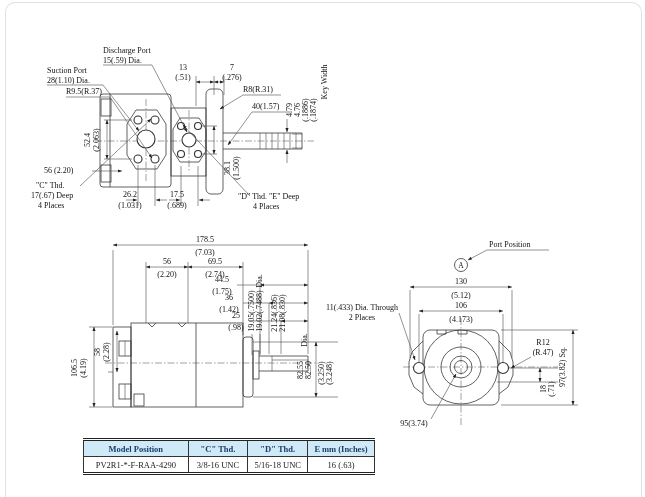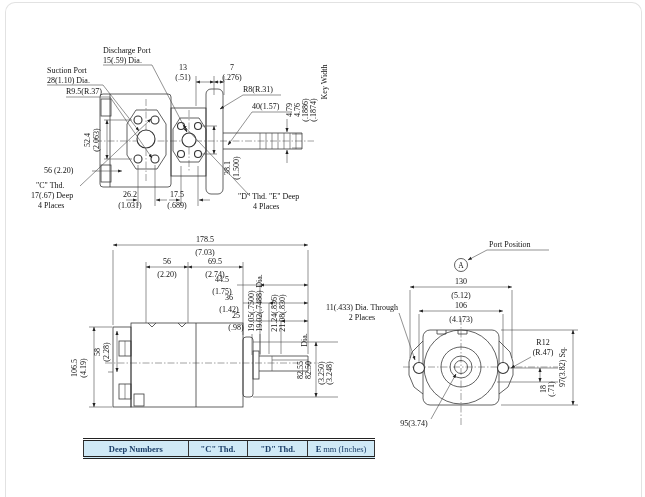--- a/index.html
+++ b/index.html
@@ -295,22 +295,28 @@
 
   <table id="dimtable">
     <colgroup>
       <col style="width:105px">
         <col style="width:60px">
         <col style="width:60px">
         <col style="width:67px">
     </colgroup>
     <thead>
       <tr>
-        <th>Deep Numbers</th>
+        <th>Model Position</th>
         <th>"C" Thd.</th>
         <th>"D" Thd.</th>
-        <th><span>E</span> <span style="font-weight:normal;">mm (Inches)</span></th>
+        <th><span>E</span> <span style="font-weight:bold;">mm (Inches)</span></th>
       </tr>
     </thead>
     <tbody>
+      <tr>
+        <td>PV2R1-*-F-RAA-4290</td>
+        <td>3/8-16 UNC</td>
+        <td>5/16-18 UNC</td>
+        <td>16 (.63)</td>
+      </tr>
     </tbody>
   </table>
 </div>
 
 </body></html>

